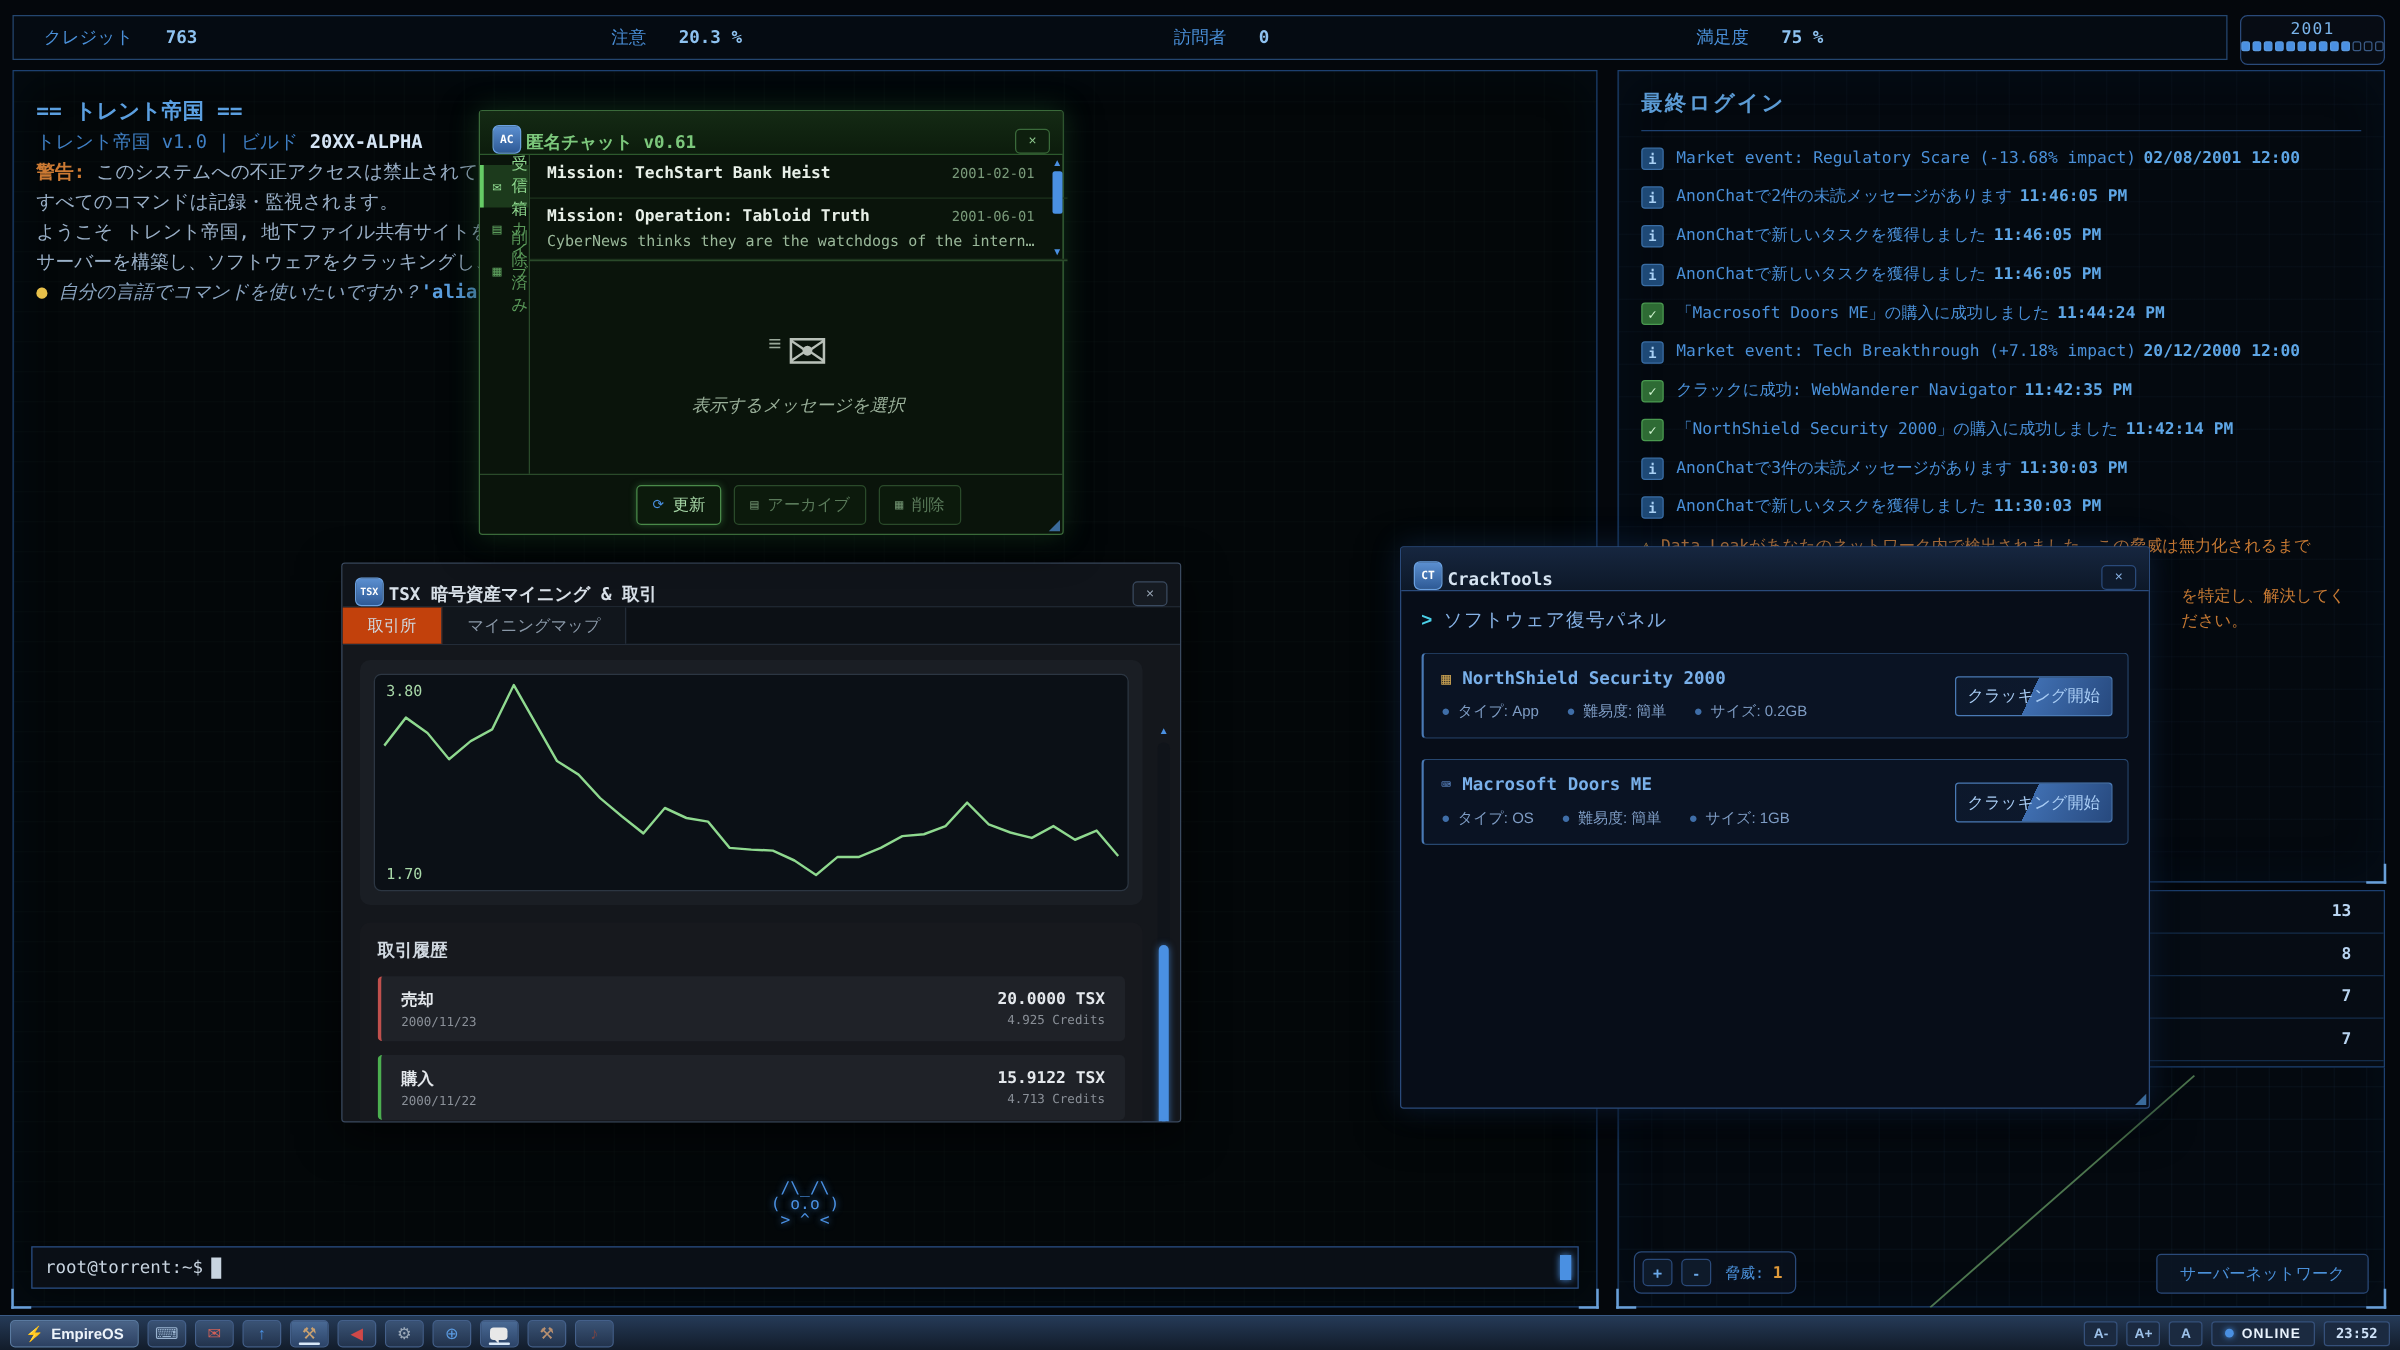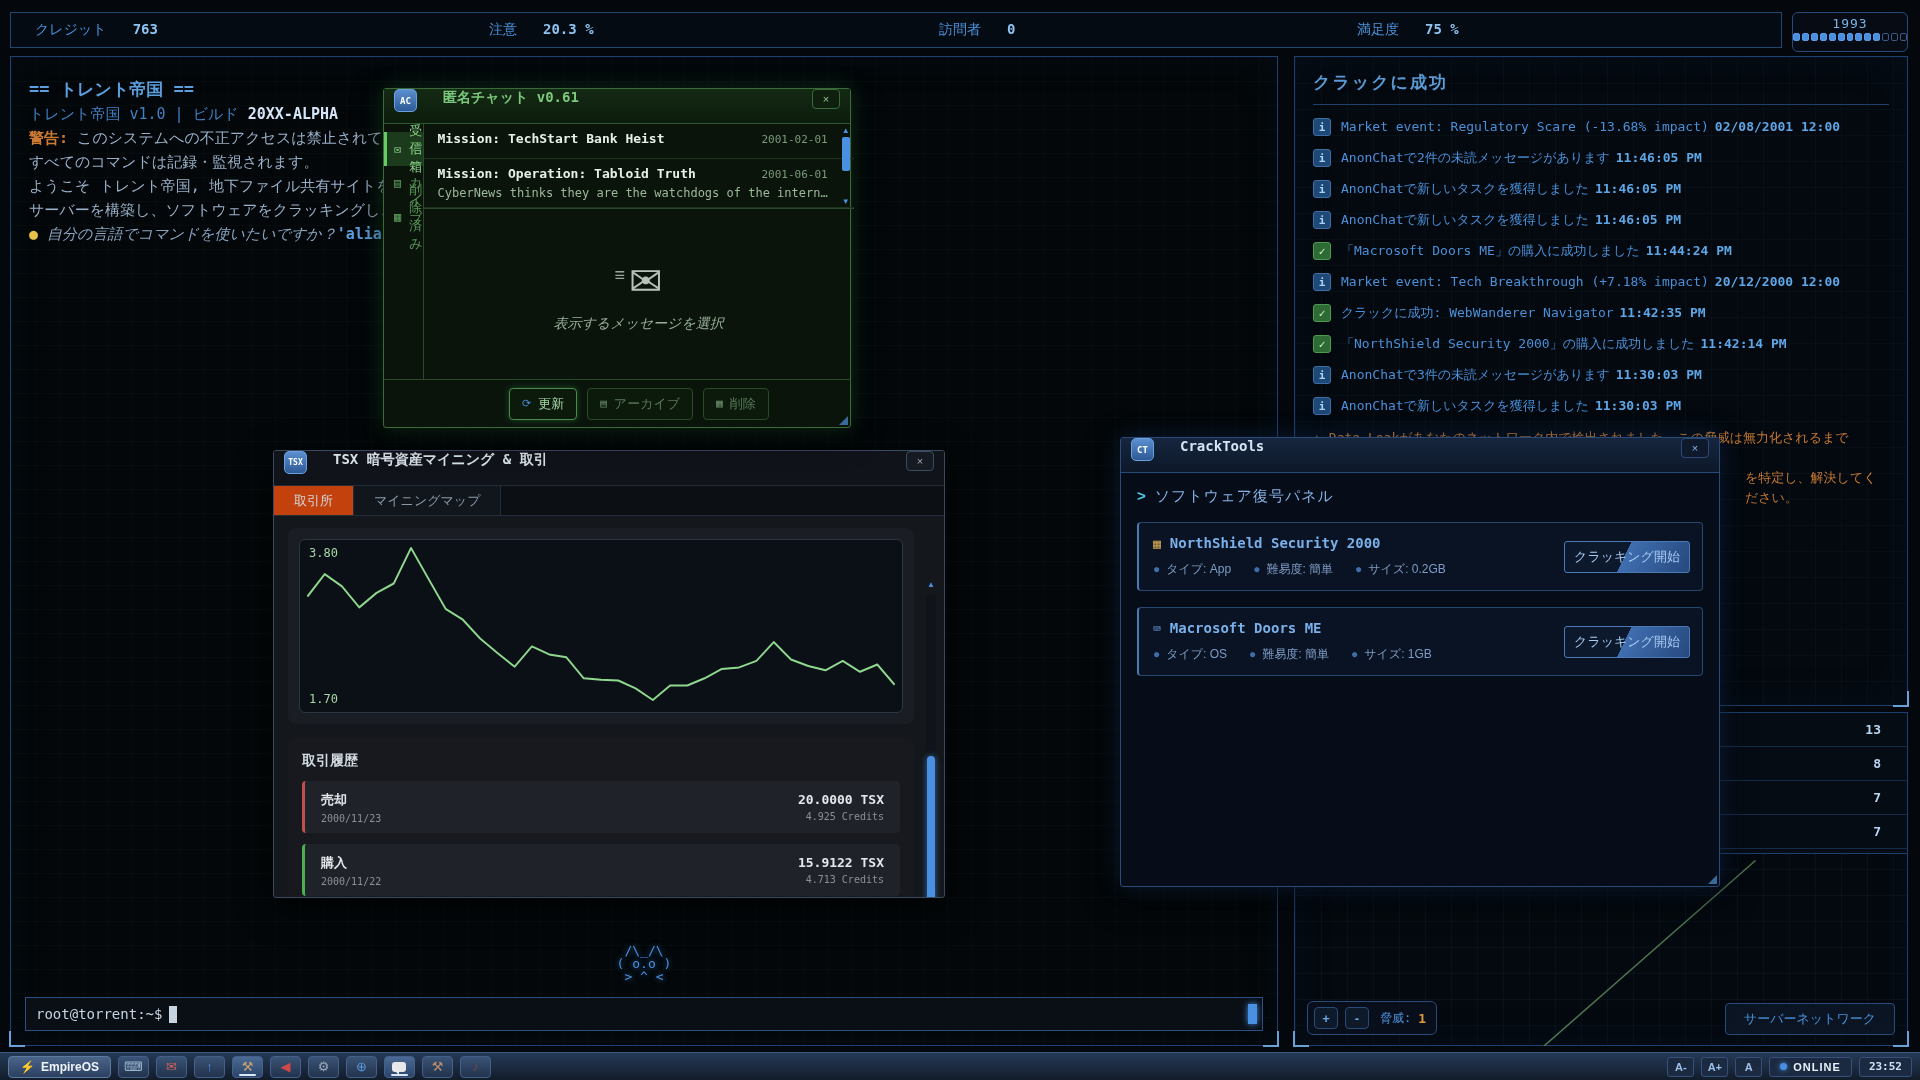--- a/index.html
+++ b/index.html
@@ -66,21 +66,21 @@
     background-image:linear-gradient(rgba(70,120,170,.07) 1px,transparent 1px),linear-gradient(90deg,rgba(70,120,170,.07) 1px,transparent 1px);background-size:26px 26px}
   .mappanel svg{position:absolute;inset:0}
   .map-controls{position:absolute;left:12px;bottom:10px;display:flex;align-items:center;gap:7px;border:1px solid #2a4a7a;border-radius:6px;background:rgba(10,18,30,.8);padding:5px 10px 5px 6px;z-index:2}
   .zoom-btn{width:24px;height:22px;border:1px solid #2a4a7a;border-radius:4px;background:#0e1a2a;color:#6aa8e8;font-weight:bold;font-size:13px;display:flex;align-items:center;justify-content:center;cursor:pointer}
   .threat-lbl{font-family:"DejaVu Sans Mono",monospace;font-size:12px;color:#4a90d9;margin-left:4px}
   .threat-val{font-family:"DejaVu Sans Mono",monospace;font-size:13px;color:#e09a3a;font-weight:bold}
   .server-btn{position:absolute;right:12px;bottom:10px;height:32px;padding:0 18px;border:1px solid #2a4a7a;border-radius:4px;background:rgba(12,22,38,.85);color:#4a90d9;font-family:"DejaVu Sans Mono",monospace;font-size:13px;display:flex;align-items:center;z-index:2;cursor:pointer}
 
   
   .window{position:absolute;border-radius:3px}
-  .titlebar{height:35px;display:flex;align-items:flex-start;padding:0 10px;gap:26px}
+  .titlebar{height:35px;display:flex;align-items:flex-end;padding:0 10px;gap:4px}
   .app-ic{width:23px;height:23px;border-radius:5px;background:linear-gradient(#5b8fd0,#2e5a96);border:1px solid #6aa0e0;color:#fff;font-size:9px;font-weight:bold;display:flex;align-items:center;justify-content:center;font-family:"DejaVu Sans Mono",monospace}
   .wtitle{font-family:"DejaVu Sans Mono",monospace;font-size:14px;font-weight:bold;flex:1}
   .close-btn{width:28px;height:20px;border-radius:4px;display:flex;align-items:center;justify-content:center;font-size:11px;cursor:pointer}
 
   
   .chatwin{left:383px;top:88px;width:468px;height:340px;background:#0a140b;border:1px solid #3a6a3a;box-shadow:0 0 22px rgba(60,160,80,.25),0 8px 30px rgba(0,0,0,.6);z-index:11}
   .chatwin .titlebar{background:linear-gradient(#142a14,#0c1c0c);border-bottom:1px solid #2d5a2d}
   .chatwin .wtitle{color:#7cc87c}
   .chatwin .close-btn{border:1px solid #3a6a3a;color:#8fc98f;background:#0e1f0e}
   .chat-body{display:flex;height:255px}
@@ -183,21 +183,21 @@
 
 <div id="app">
 
   <header class="topbar">
     <div class="stat s1"><span>クレジット</span><span class="val">763</span></div>
     <div class="stat s2"><span>注意</span><span class="val">20.3 %</span></div>
     <div class="stat s3"><span>訪問者</span><span class="val">0</span></div>
     <div class="stat s4"><span>満足度</span><span class="val">75 %</span></div>
   </header>
   <div class="year-widget">
-    <div class="year">1993</div>
+    <div class="year">2001</div>
     <div class="year-squares" id="year-squares">
         <span class="sq on"></span>
         <span class="sq on"></span>
         <span class="sq on"></span>
         <span class="sq on"></span>
         <span class="sq on"></span>
         <span class="sq on"></span>
         <span class="sq on"></span>
         <span class="sq on"></span>
         <span class="sq on"></span>
@@ -222,21 +222,21 @@
 ( o.o )
  &gt; ^ &lt;</pre>
     <div class="term-input">
       <span class="prompt mono">root@torrent:~$</span>
       <span class="cursor"></span>
       <span class="input-ind"></span>
     </div>
   </section>
 
   <section class="panel eventlog">
-    <h2>クラックに成功</h2>
+    <h2>最終ログイン</h2>
     <div class="divider"></div>
     <div id="ev-entries">
         <div class="ev-row">
           <span class="ev-ic ev-info">i</span>
           <span class="ev-msg">Market event: Regulatory Scare (-13.68% impact)<span class="ev-time">02/08/2001 12:00</span></span>
         </div>
         <div class="ev-row">
           <span class="ev-ic ev-info">i</span>
           <span class="ev-msg">AnonChatで2件の未読メッセージがあります<span class="ev-time">11:46:05 PM</span></span>
         </div>

